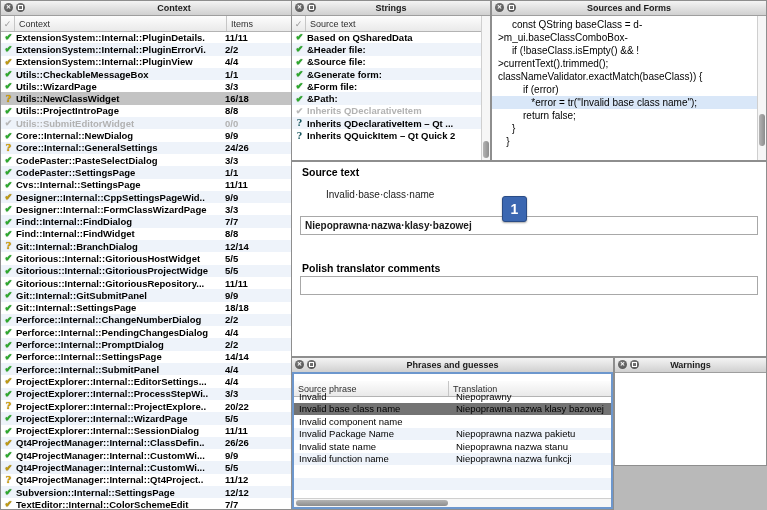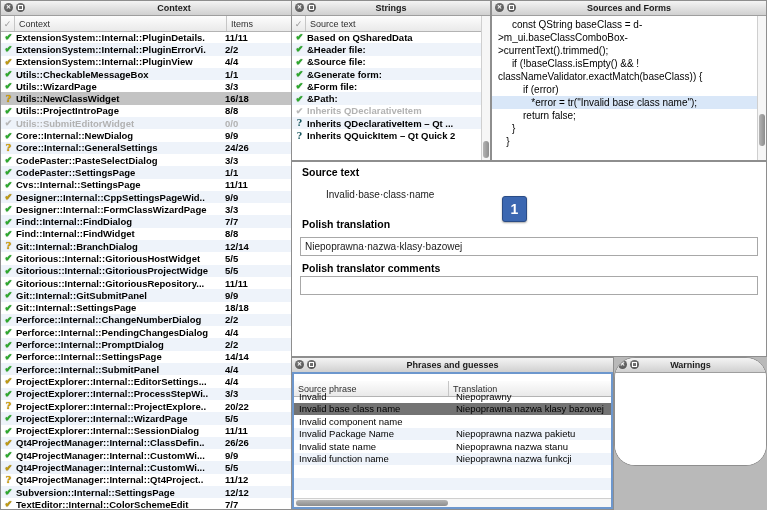--- a/index.html
+++ b/index.html
@@ -341,40 +341,40 @@
         <div class="tbbtn">✕</div>
         <div class="tbbtn">
             <span class="floatsq"></span>
           </div>
       </div>
       <span>Sources and Forms</span>
     </div>
     <div id="code">
         <div class="codeline">     const QString baseClass = d-</div>
         <div class="codeline">&gt;m_ui.baseClassComboBox-</div>
+        <div class="codeline">     if (!baseClass.isEmpty() &amp;&amp; !</div>
         <div class="codeline">&gt;currentText().trimmed();</div>
-        <div class="codeline">     if (!baseClass.isEmpty() &amp;&amp; !</div>
         <div class="codeline">classNameValidator.exactMatch(baseClass)) {</div>
         <div class="codeline">         if (error)</div>
         <div class="codeline hl">            *error = tr("Invalid base class name");</div>
         <div class="codeline">         return false;</div>
         <div class="codeline">     }</div>
         <div class="codeline">   }</div>
         <div class="codeline">&nbsp;</div>
       </div>
     <div class="vscroll" style="top:15px;bottom:0;">
       <div class="vthumb" style="top:98px;height:32px;"></div>
     </div>
   </div>
 
   <div class="panel" id="editor-panel" style="left:291px;top:161px;width:476px;height:196px;">
     <div class="edlabel" style="top:4px;">Source text</div>
     <div class="edvalue" style="top:27px;">Invalid·base·class·name</div>
     <div class="edlabel" style="top:56px;">Polish translation</div>
-    <div class="edinput" style="top:75px;">Niepoprawna·nazwa·klasy·bazowej</div>
+    <div class="edinput" style="top:54px;font-weight:bold;">Niepoprawna·nazwa·klasy·bazowej</div>
     <div class="edlabel" style="top:100px;">Polish translator comments</div>
     <div class="edinput" style="top:114px;"></div>
   </div>
 
   <div id="badge">1</div>
 
   <div class="panel" id="phrases-panel" style="left:291px;top:357px;width:323px;height:153px;">
     <div class="titlebar">
       <div class="tbbtns">
         <div class="tbbtn">✕</div>
@@ -424,21 +424,21 @@
           <span class="pcell1"></span>
           <span class="pcell2"></span>
         </div>
       </div>
     <div class="hscroll" style="bottom:2px;left:2px;right:2px;">
       <div class="hthumb" style="left:2px;width:152px;"></div>
     </div>
     <div class="focusring"></div>
   </div>
 
-  <div class="panel" id="warnings-panel" style="left:614px;top:357px;width:153px;height:109px;border-radius:21px;">
+  <div class="panel" id="warnings-panel" style="left:614px;top:357px;width:153px;height:109px;">
     <div class="titlebar">
       <div class="tbbtns">
         <div class="tbbtn">✕</div>
         <div class="tbbtn">
             <span class="floatsq"></span>
           </div>
       </div>
       <span>Warnings</span>
     </div>
     <div style="position:absolute;top:15px;left:0;right:0;bottom:0;background:#fff;"></div>

